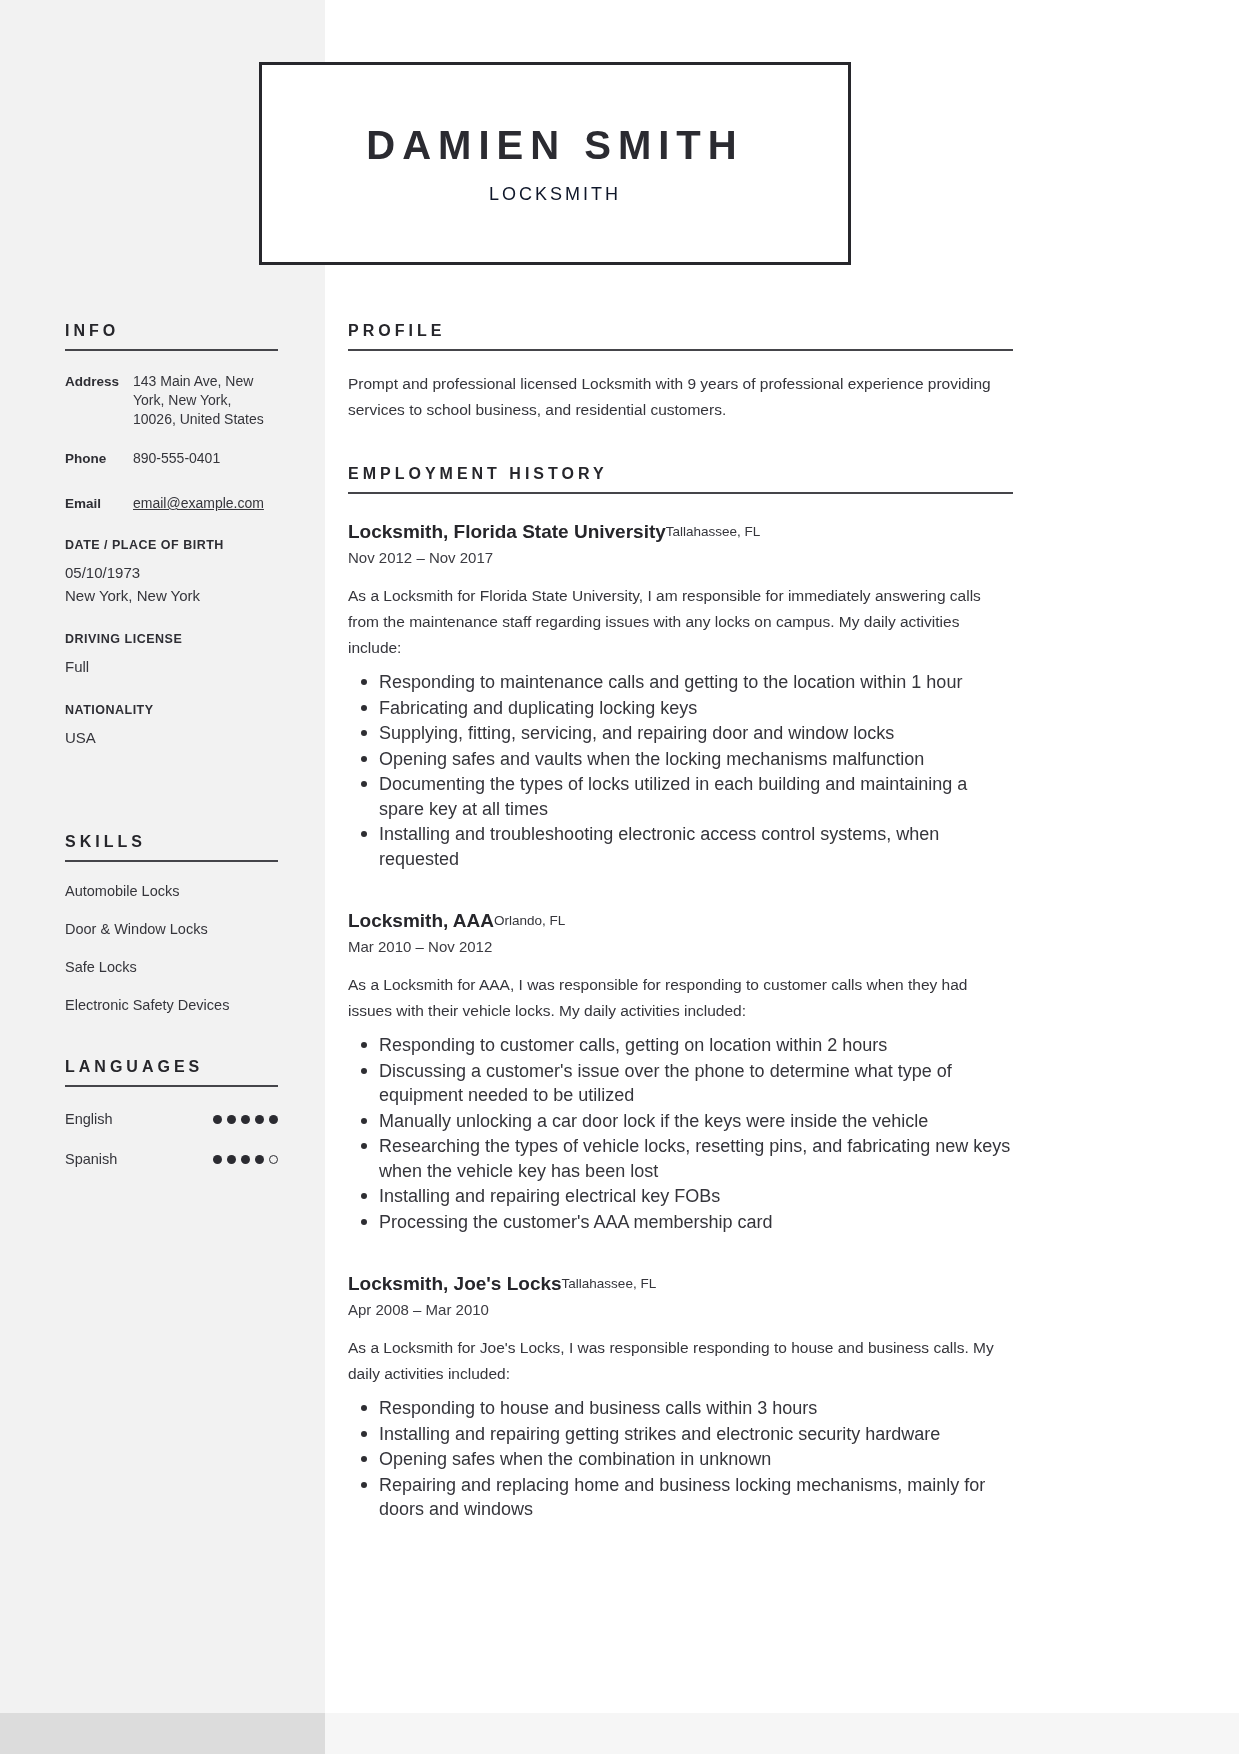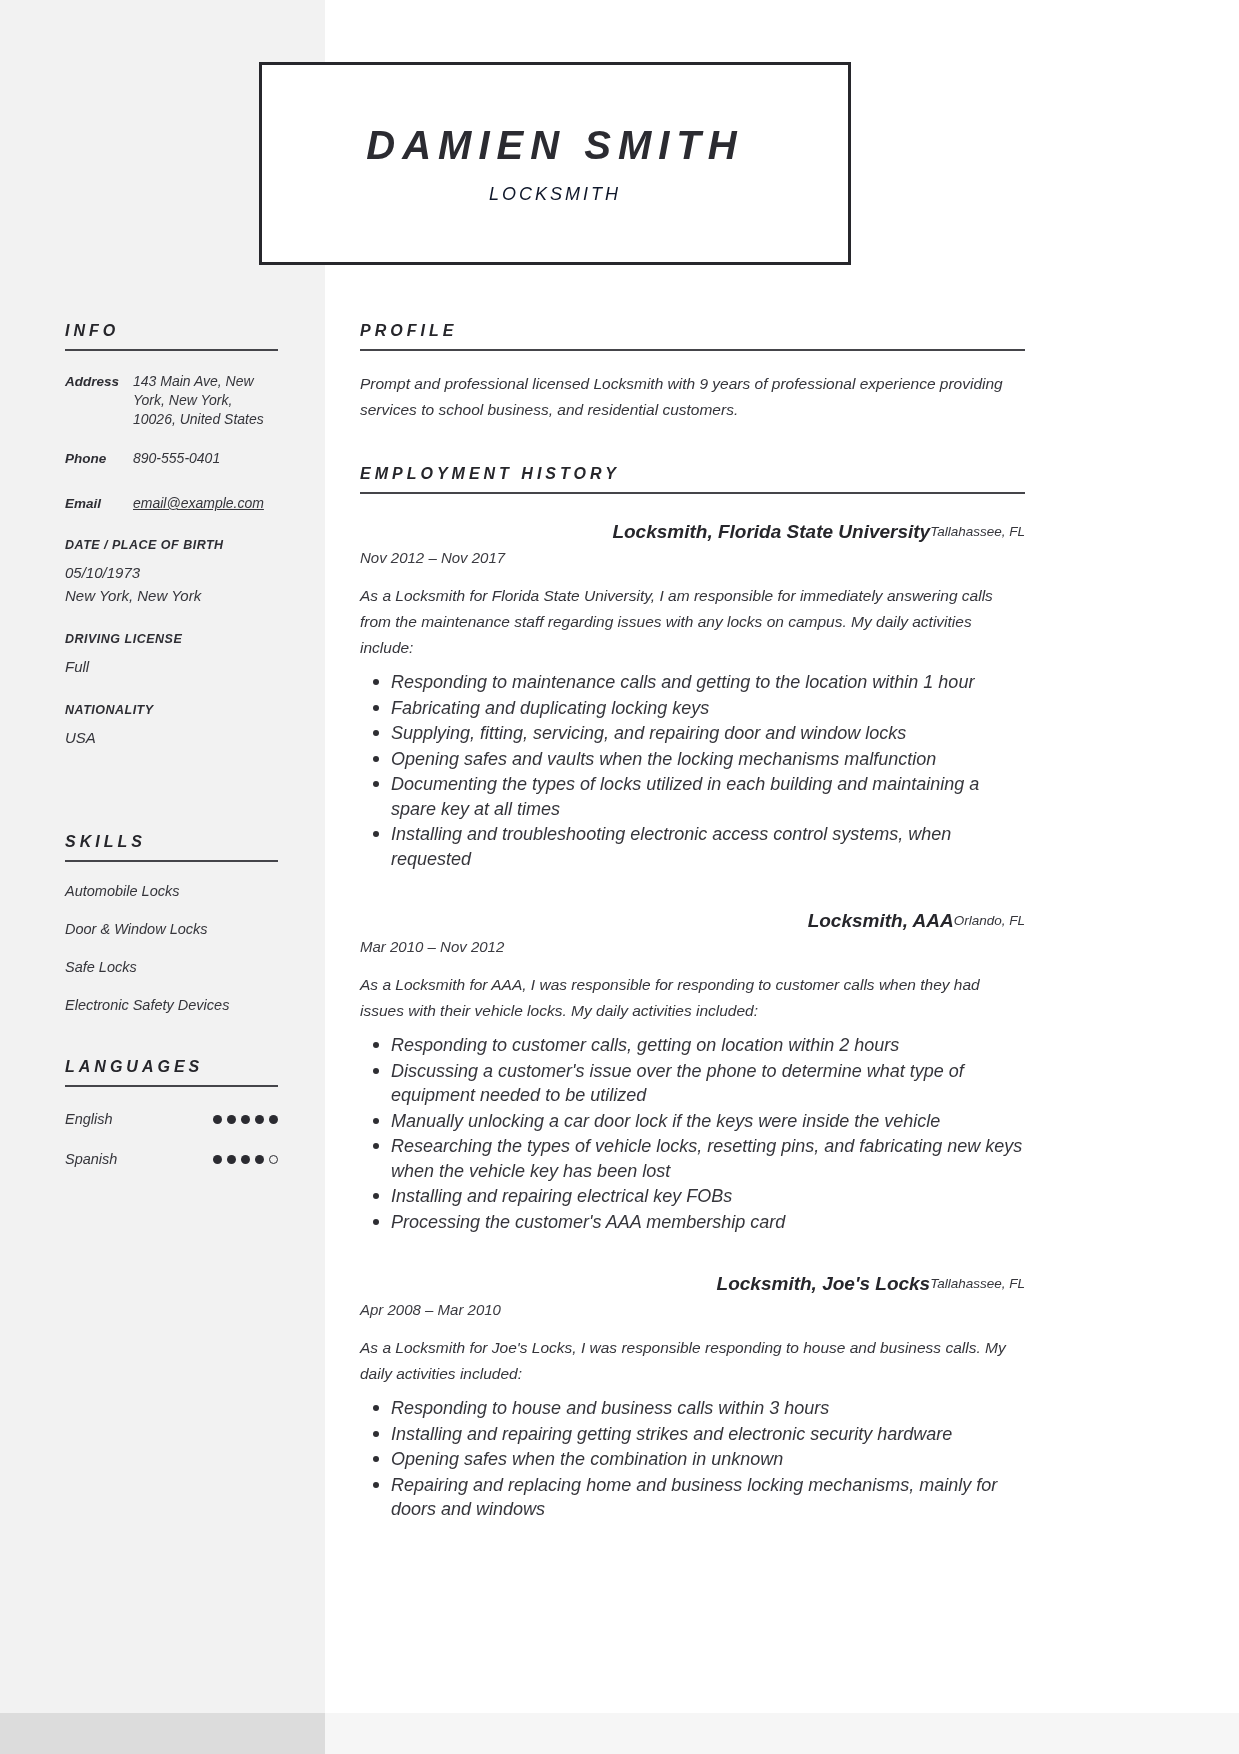--- a/index.html
+++ b/index.html
@@ -3,21 +3,21 @@
 <meta charset="utf-8">
 <style>
   html,body{
     margin:0; padding:0;
     width:1239px; height:1754px;
     background:#ffffff;
     font-family:"Liberation Sans", sans-serif;
     color:#35353b;
     overflow:hidden;
   }
-  .page{ position:relative; width:1239px; height:1452px;font-style:italic; }
+  .page{ position:relative; width:1239px; height:1452px; }
 
   
   .sidebar-band{
     position:absolute; left:0; top:0;
     width:325px; height:1713px;
     background:#f2f2f2;
   }
   
   .footer-strip-left{
     position:absolute; left:0; top:1713px; width:325px; height:41px;
@@ -88,31 +88,31 @@
     margin-top:24px;
   }
   .lang-name{ font-size:14.5px; }
   .lang-dots{ display:flex; gap:5px; }
   .dot{ width:9px; height:9px; border-radius:50%; display:inline-block; }
   .dot.filled{ background:#2b2b31; }
   .dot.empty{ background:transparent; border:1.5px solid #2b2b31; width:7px; height:7px; }
 
   
   .main{
-    position:absolute; left:360px; top:322px; width:665px;
+    position:absolute; left:348px; top:322px; width:665px;
   }
   .profile-text{
     margin-top:20px;
     font-size:15.5px; line-height:26px;
   }
   .emp-head{ margin-top:42px; }
   .job{ margin-top:26px; }
   .job + .job{ margin-top:38px; }
   .job-header{
-    display:flex; justify-content:flex-end; align-items:flex-start;
+    display:flex; justify-content:flex-start; align-items:flex-start;
   }
   .job-title{
     font-size:19px; font-weight:700; color:#26262b; line-height:24px;
   }
   .job-location{
     font-size:13.5px; color:#35353b; padding-top:4px; flex:none;
   }
   .job-dates{
     margin-top:5px; font-size:15px; color:#3b3b41;
   }

